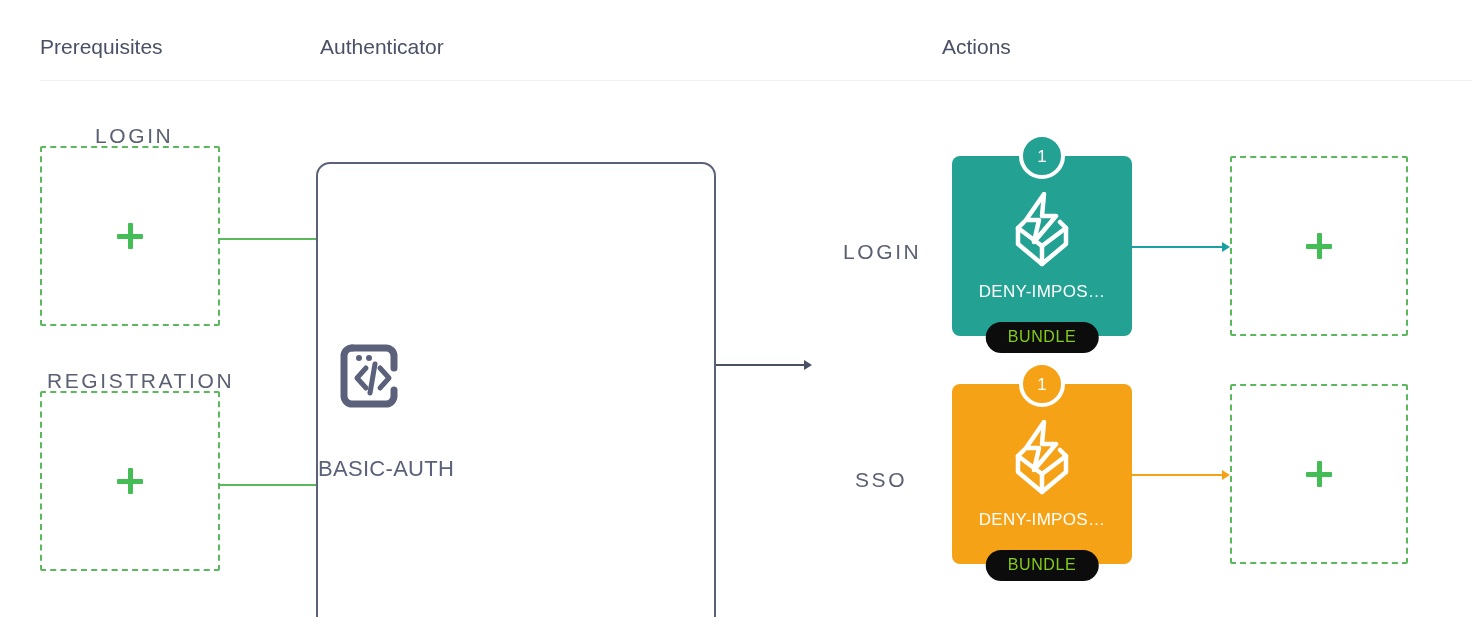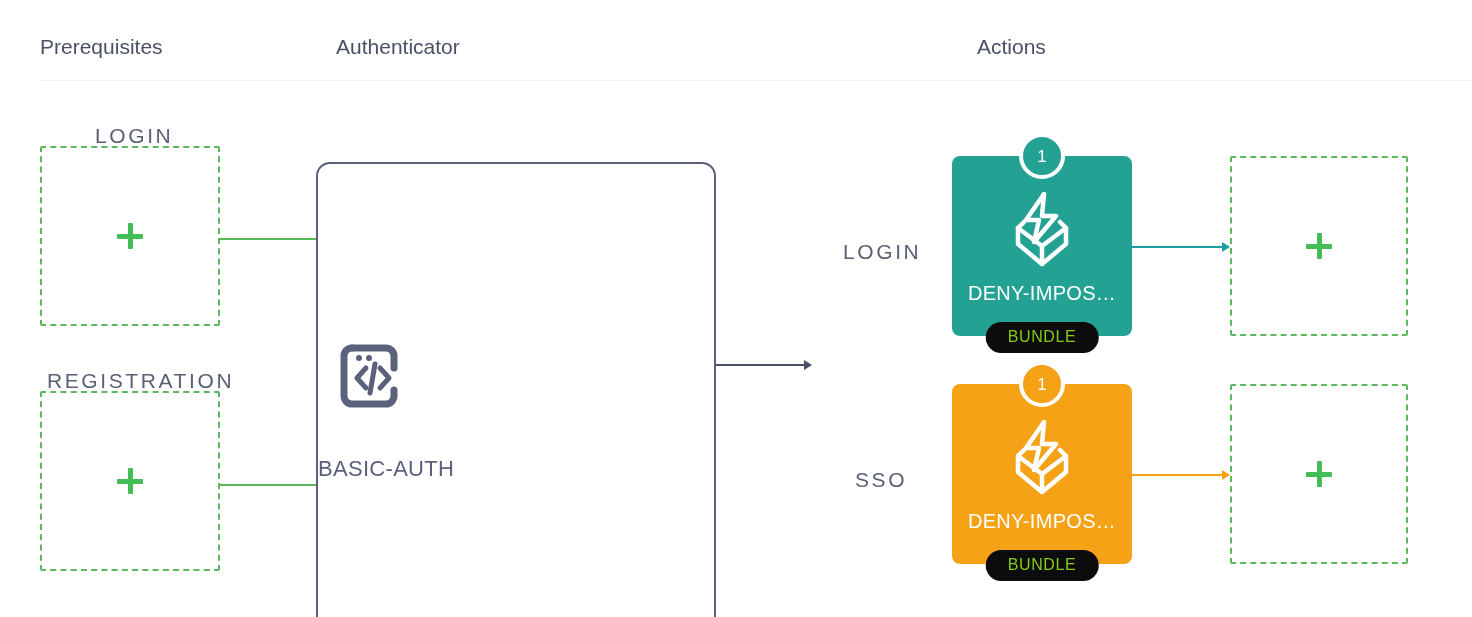--- a/index.html
+++ b/index.html
@@ -20,22 +20,22 @@
   
   .col-header {
     position: absolute;
     top: 35px;
     font-size: 21px;
     color: #4a5066;
     font-weight: 400;
     white-space: nowrap;
   }
   #hdr-prereq     { left: 40px; }
-  #hdr-auth       { left: 336px; }
-  #hdr-actions    { left: 977px; }
+  #hdr-auth       { left: 320px; }
+  #hdr-actions    { left: 942px; }
 
   .header-divider {
     position: absolute;
     left: 40px;
     top: 80px;
     width: 1432px;
     height: 1px;
     background: #f0f1f3;
   }
 
@@ -119,21 +119,21 @@
     align-items: center;
     justify-content: center;
     color: #ffffff;
     font-size: 17px;
     line-height: 1;
   }
   .action-icon { margin-top: 36px; }
   .action-title {
     margin-top: 10px;
     color: #ffffff;
-    font-size: 20px;
+    font-size: 17px;
     letter-spacing: 0.3px;
     white-space: nowrap;
   }
   .action-pill {
     position: absolute;
     bottom: -17px; left: 50%;
     transform: translateX(-50%);
     background: #0c0c0c;
     color: #84cc16;
     font-size: 16px;

